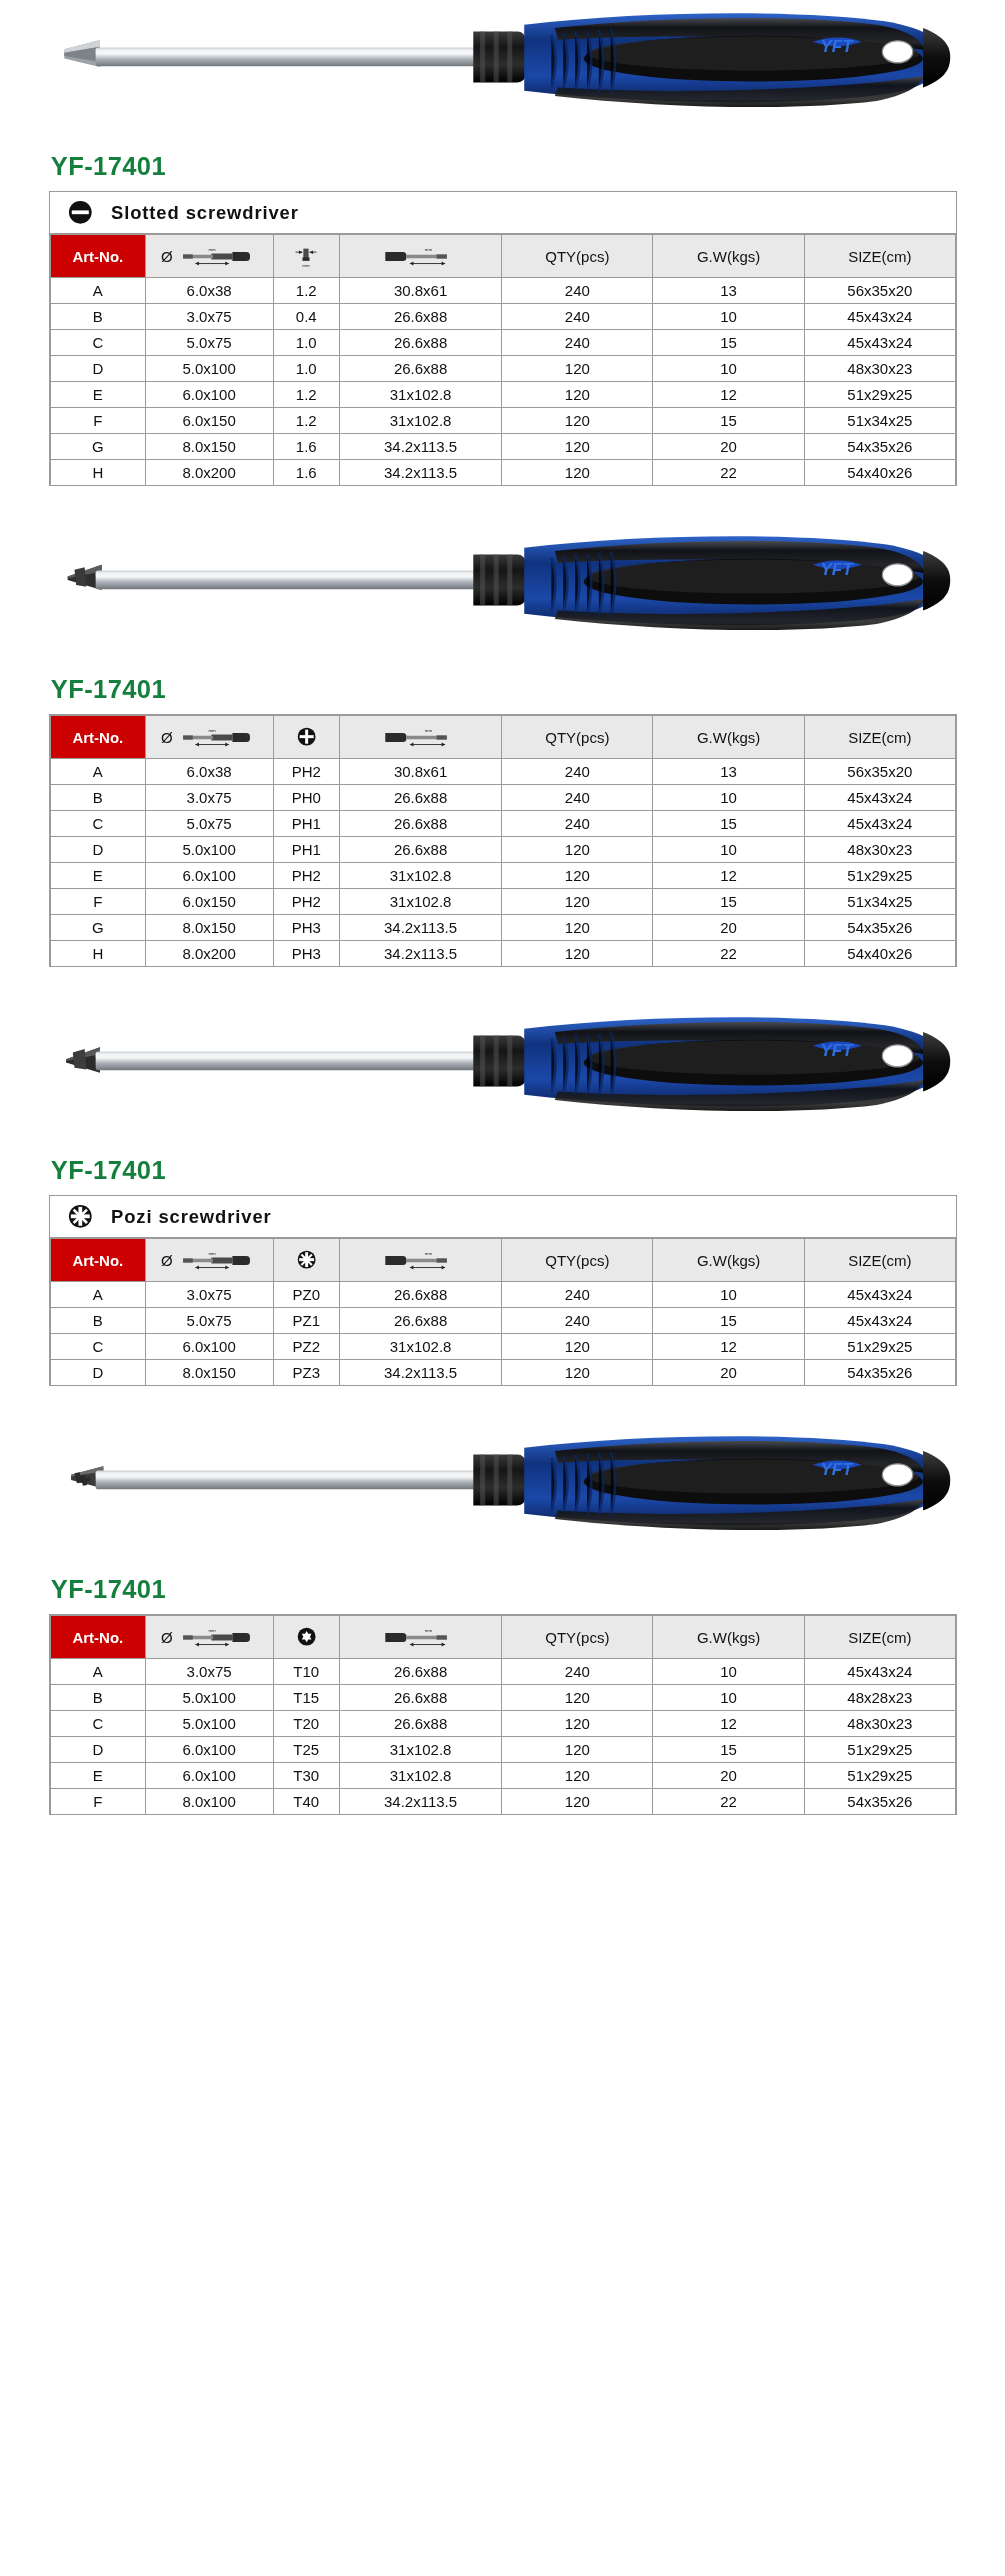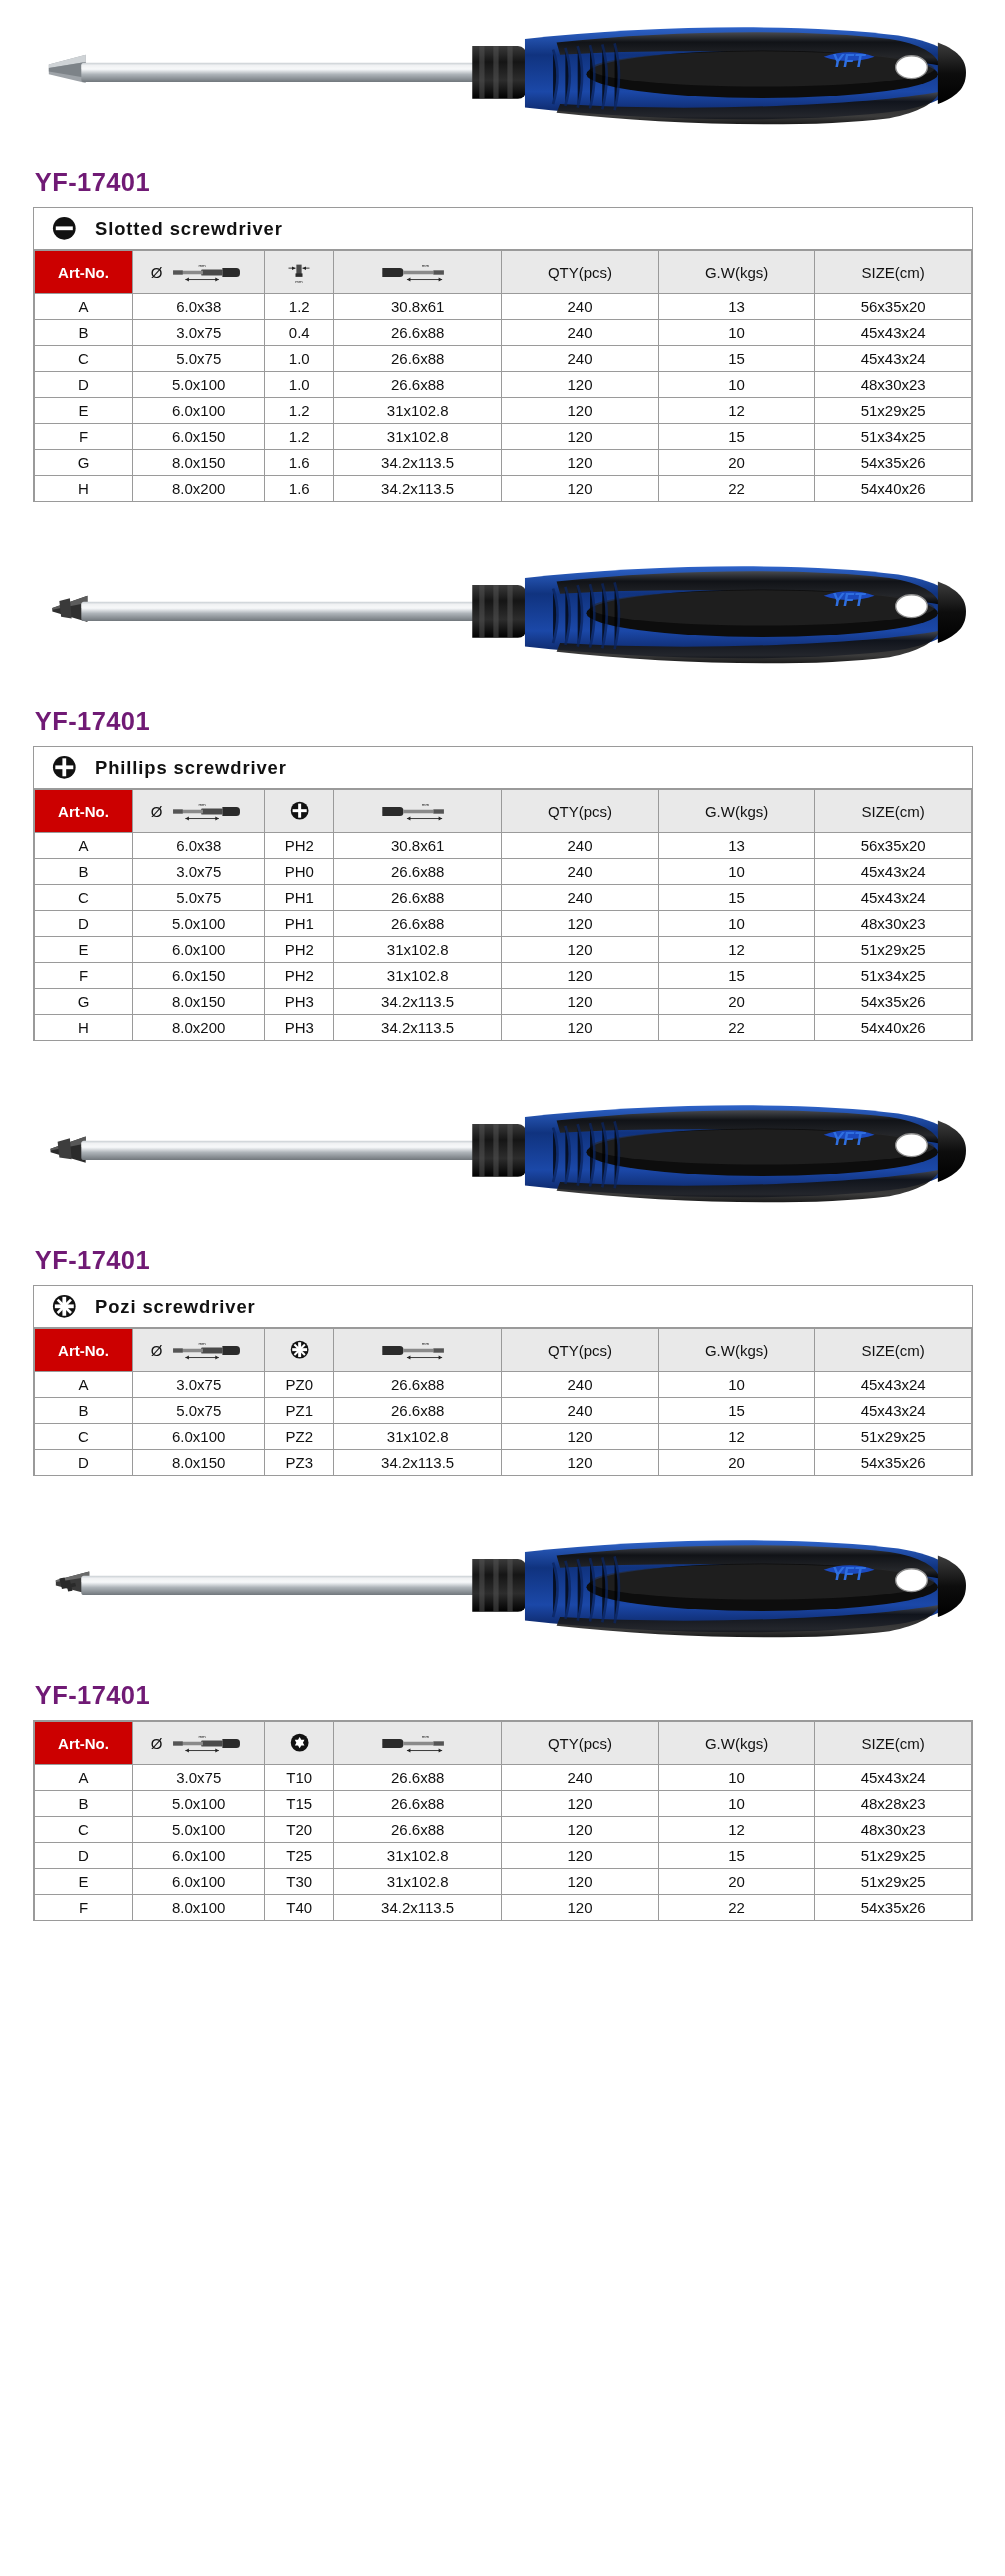--- a/index.html
+++ b/index.html
@@ -9,38 +9,37 @@
     font-family: "Liberation Sans", sans-serif;
   }
   .page {
     width: 1006px;
     min-height: 2576px;
     position: relative;
     background: #fff;
     overflow: hidden;
   }
   .section {
-    padding: 0 33px;
-    margin-top: 16px;
+    padding: 0 49px;
   }
   
   .product-img {
     position: relative;
     height: 141px;
     margin: 0 0 5.3px 0;
   }
   .sd {
     position: absolute;
     left: 0; top: 0;
     width: 100%;
     height: 141px;
   }
   
   .model {
-    color: #701a75;
+    color: #15803d;
     font-size: 25.5px;
     font-weight: bold;
     letter-spacing: 0.4px;
     margin: 10.5px 0 10.5px 1.8px;
     font-family: "Liberation Sans", sans-serif;
   }
   
   .tbl-wrap {
     border: 0.9px solid #9a9a9a;
     border-bottom: none;
@@ -414,30 +413,20 @@
 
       <ellipse cx="1000" cy="58" rx="18" ry="13" fill="#ffffff"></ellipse>
       <ellipse cx="1000" cy="58" rx="18" ry="13" fill="none" stroke="#8d8d8d" stroke-width="1.5"></ellipse>
 
       <path d="M1030 30 C 1056 40, 1062 52, 1062 64 C 1062 78, 1056 90, 1030 100 Z" fill="url(#capG_phillips-tip-icon)"></path>
     </g>
   </svg>
         </div>
         <div class="model">YF-17401</div>
         <div class="tbl-wrap">
-    <div class="title-row">
-      <div class="title-icon">
-              <svg width="24.6" height="24.6" viewBox="0 0 26 26">
-      <circle cx="13" cy="13" r="12" fill="#111"></circle>
-      <rect x="11" y="3.5" width="4" height="19" fill="#fff"></rect>
-      <rect x="3.5" y="11" width="19" height="4" fill="#fff"></rect>
-    </svg>
-            </div>
-      <div class="title-text">Phillips  screwdriver</div>
-    </div>
     <table class="spec">
       <thead>
         <tr>
           <th class="artno col-a">Art-No.</th>
           <th class="col-b">
             <div class="hdr-inner">
               <span>Ø</span>
               <svg class="mini-tool" width="81" height="23" viewBox="0 0 92 26" style="font-size:17px">
     <rect x="40" y="9.5" width="24" height="7" rx="1" fill="#4a4a4a"></rect>
     <path d="M64 8 h16 a4 4 0 0 1 4 4 v2 a4 4 0 0 1 -4 4 h-16 z" fill="#2b2b2b"></path>

